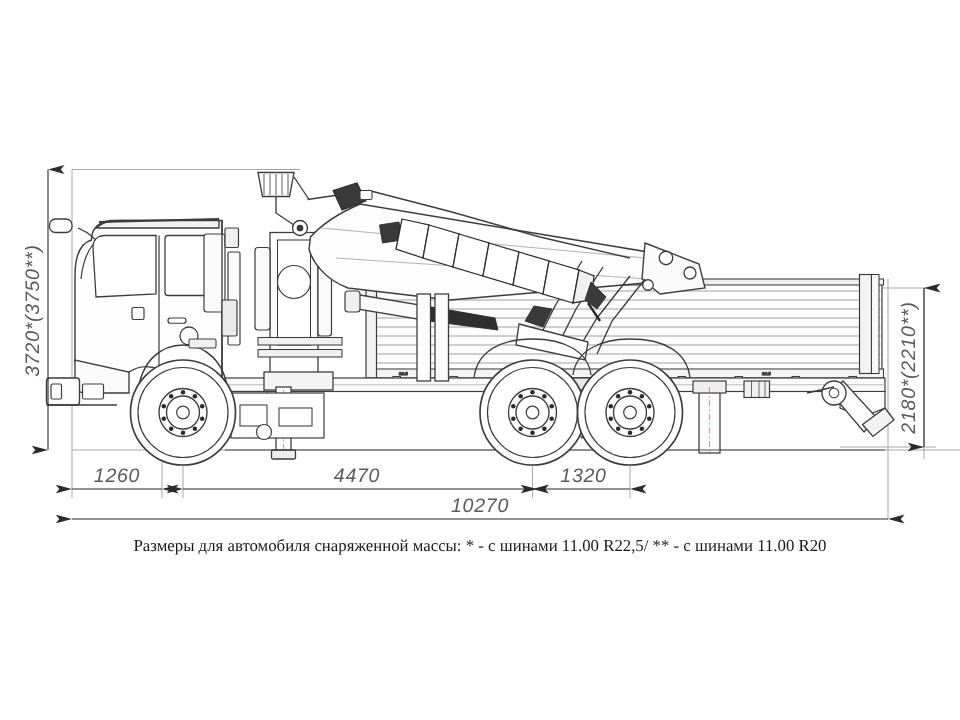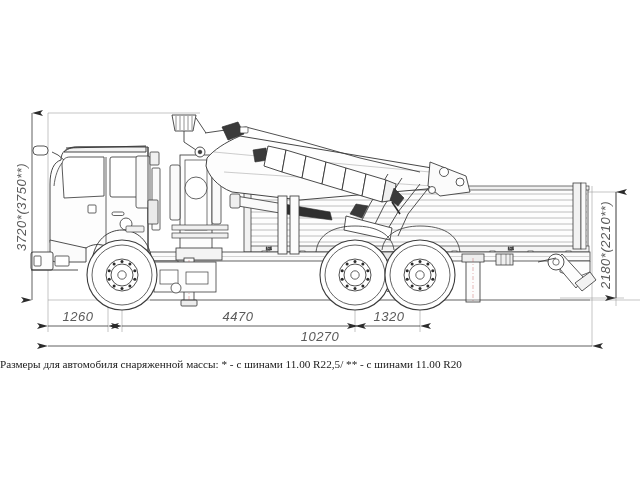--- a/index.html
+++ b/index.html
@@ -16,20 +16,21 @@
   .dimtext{
     font-family:"Liberation Sans", sans-serif;
     font-size:13px;
     fill:#5a5a5a;
     font-style:italic;
     letter-spacing:0.5px;
   }
   .caption{
     position:absolute;
     left:0;top:358px;width:640px;
+    text-align:center;
     font-family:"Liberation Serif", serif;
     font-size:11.2px;
     color:#1a1a1a;
     white-space:nowrap;
   }
 </style>
 </head>
 <body>
 
 <div id="stage">

